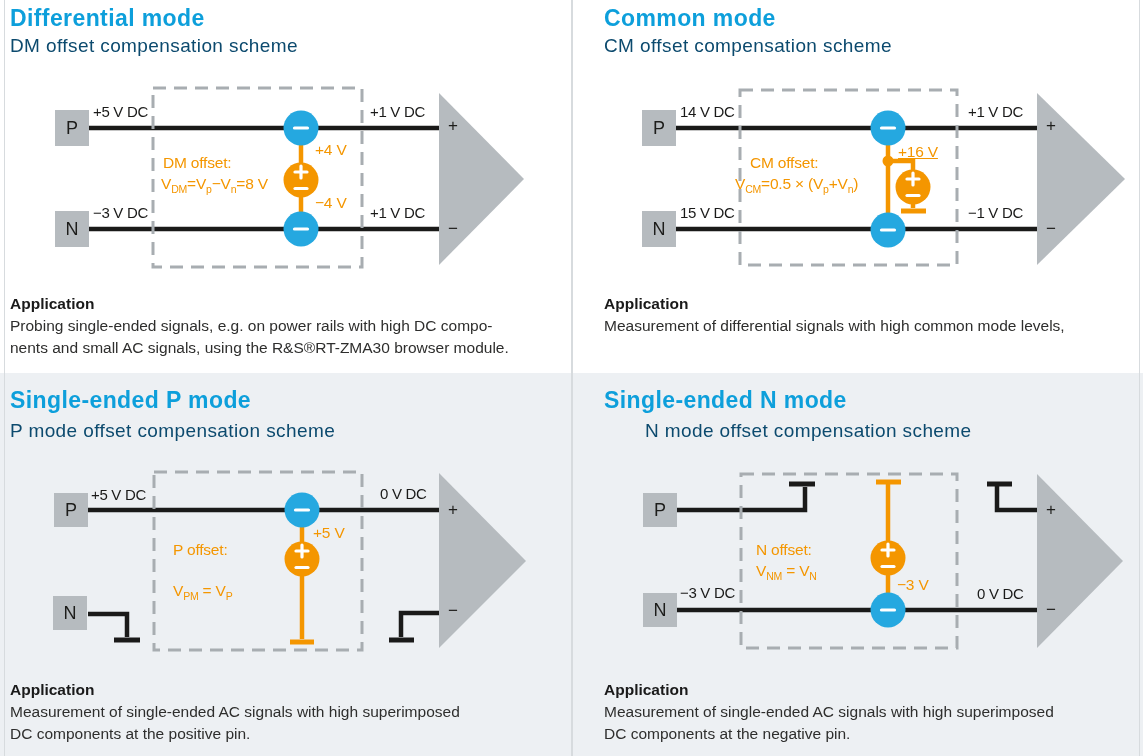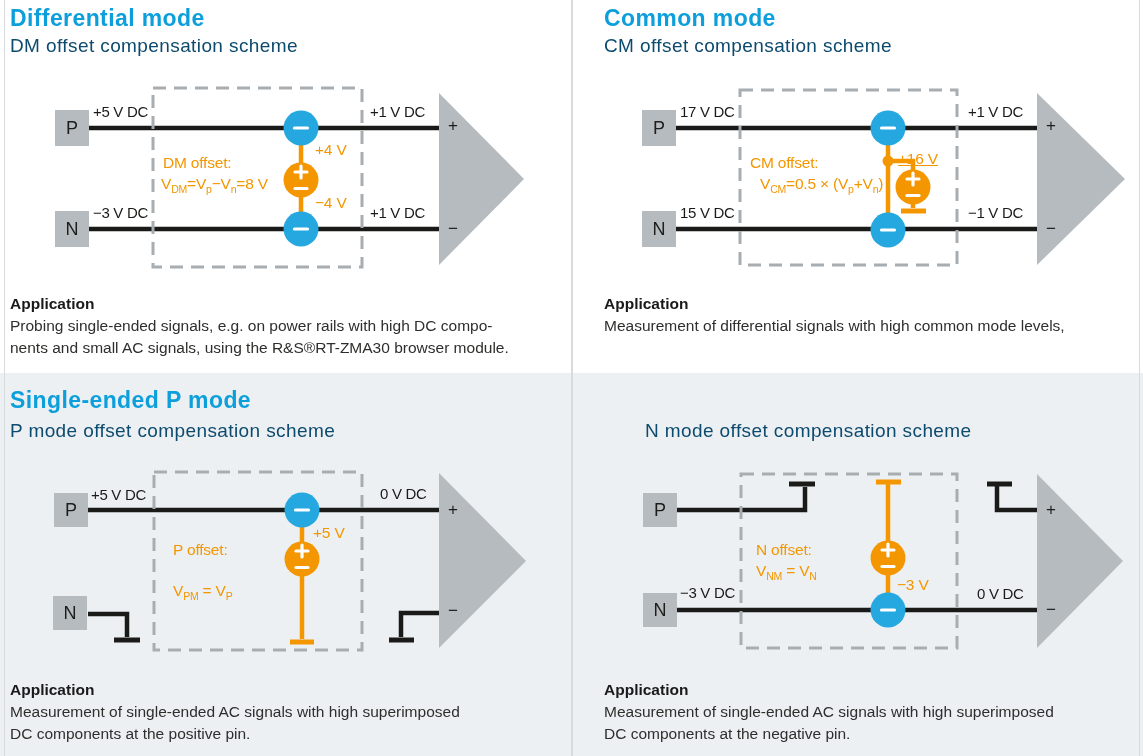--- a/index.html
+++ b/index.html
@@ -114,28 +114,28 @@
         <circle class="on" cx="341" cy="187" r="17.5"></circle>
         <line class="wsym" x1="335" y1="179" x2="347" y2="179"></line>
         <line class="wsym" x1="341" y1="173" x2="341" y2="185"></line>
         <line class="wsym" x1="335" y1="195.5" x2="347" y2="195.5"></line>
       </g>
     </svg>
 
     <div class="pinbox" style="left:70px;top:110px;height:36px;">P</div>
     <div class="pinbox" style="left:70px;top:211px;height:36px;">N</div>
 
-    <div class="dlab" style="left:108px;top:104px;">17 V DC</div>
+    <div class="dlab" style="left:108px;top:104px;">14 V DC</div>
     <div class="dlab" style="left:396px;top:104px;">+1 V DC</div>
     <div class="dlab" style="left:108px;top:205px;">15 V DC</div>
     <div class="dlab" style="left:396px;top:205px;">−1 V DC</div>
 
-    <div class="olab" style="left:326px;top:150px;text-decoration:underline;">+16 V</div>
+    <div class="olab" style="left:326px;top:143px;text-decoration:underline;">+16 V</div>
     <div class="olab" style="left:178px;top:154px;">CM offset:</div>
-    <div class="olab" style="left:188px;top:175px;"><span>V</span><sub>CM</sub><span>=0.5 × (V</span><sub>p</sub><span>+V</span><sub>n</sub><span>)</span></div>
+    <div class="olab" style="left:163px;top:175px;"><span>V</span><sub>CM</sub><span>=0.5 × (V</span><sub>p</sub><span>+V</span><sub>n</sub><span>)</span></div>
 
     <div class="amp" style="left:470px;top:117px;">+</div>
     <div class="amp" style="left:470px;top:220px;">−</div>
 
     <div class="app" style="left:32px;top:293px;">
       <div class="app-h">Application</div>
       <div>Measurement of differential signals with high common mode levels,</div>
     </div>
   </section>
 
@@ -179,20 +179,21 @@
     <div class="amp" style="left:444px;top:229px;">−</div>
 
     <div class="app" style="left:10px;top:306px;">
       <div class="app-h">Application</div>
       <div>Measurement of single-ended AC signals with high superimposed</div>
       <div>DC components at the positive pin.</div>
     </div>
   </section>
 
   <section class="quad lower" style="left:572px;top:373px;width:571px;height:383px;">
+    <h2 class="title" style="left:32px;top:14px;">Single-ended N mode</h2>
     <div class="subtitle" style="left:32px;top:47px;margin-left:41px;">N mode offset compensation scheme</div>
 
     <svg class="circuit" width="571" height="383" viewBox="0 0 571 383">
       <path class="wire" d="M105,137 H233 V114"></path>
       <line class="gnd" x1="217" y1="111" x2="243" y2="111"></line>
       <line class="wire" x1="105" y1="237" x2="467" y2="237"></line>
       <path class="wire" d="M425,113 V137 H465"></path>
       <line class="gnd" x1="415" y1="111" x2="440" y2="111"></line>
       <rect class="dash" x="169" y="101" width="216" height="174"></rect>
       <polygon class="tri" points="465,101 465,275 551,188"></polygon>

